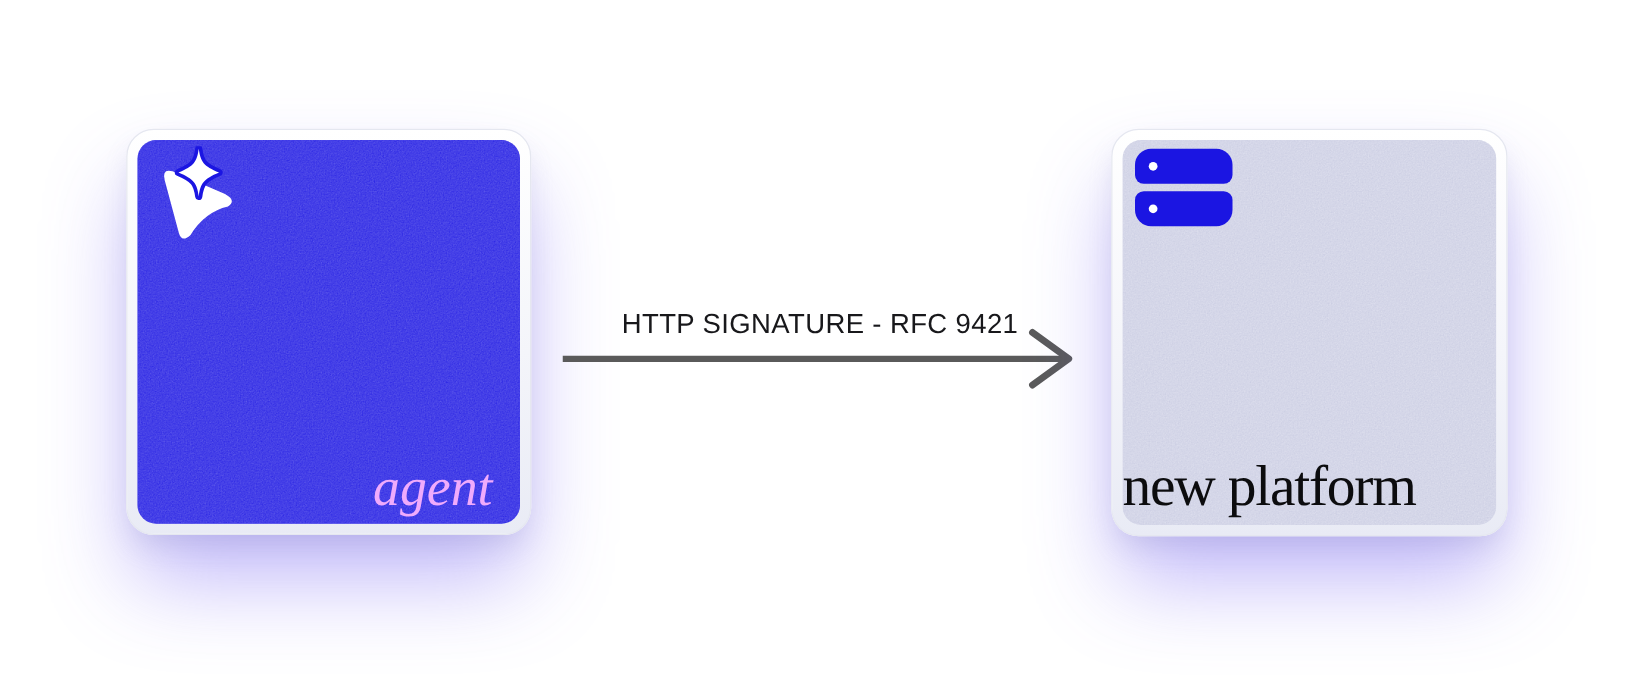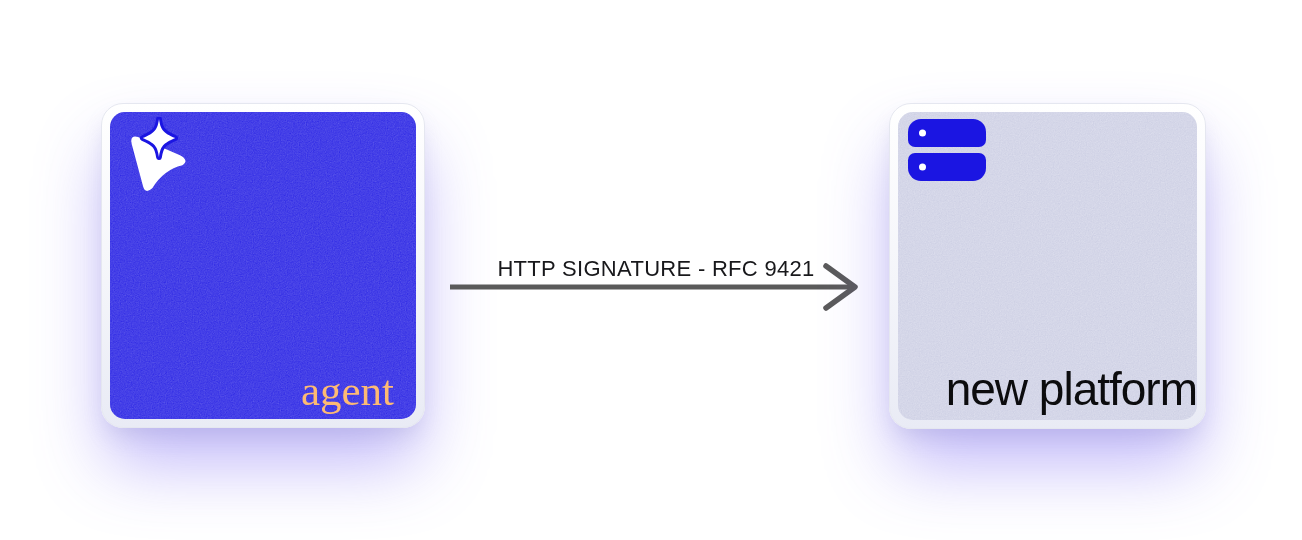--- a/index.html
+++ b/index.html
@@ -18,38 +18,38 @@
   .card-inner{position:absolute;inset:8px;border-radius:15px;overflow:hidden;}
   .surface-blue{background:#1b15e2;}
   .surface-light{background:#e5e6f2;}
 
   .noise-layer{position:absolute;inset:0;width:100%;height:100%;pointer-events:none;}
 
   .agent-icon{position:absolute;left:6px;top:5px;}
 
   .agent-label{position:absolute;right:22px;bottom:5px;
                font-family:"Liberation Serif","DejaVu Serif",serif;
-               font-size:43px;line-height:1.1;color:#fdba74;}
+               font-size:43px;line-height:1.1;color:#f0abfc;font-style:italic;}
 
   .server-icon{position:absolute;left:10px;top:7px;width:78px;}
   .server-bar{position:relative;height:28px;background:#1b15e2;border-radius:13px 13px 7px 7px;}
   .server-bar.bottom{margin-top:6px;border-radius:7px 7px 13px 13px;}
   .server-dot{position:absolute;left:11px;top:50%;transform:translateY(-50%);
               width:7px;height:7px;border-radius:50%;background:#ffffff;}
 
-  .platform-label{position:absolute;left:0;right:0;bottom:7px;text-align:right;
-                  font-family:Liberation Sans, sans-serif;
+  .platform-label{position:absolute;left:0;right:0;bottom:7px;text-align:left;
+                  font-family:Liberation Serif, serif;
                   font-size:46px;letter-spacing:-1px;color:#0c0c0e;line-height:1.05;}
 
   
   .flow{position:absolute;left:450px;top:242px;width:412px;height:100px;}
   .flow-label{position:absolute;left:0;right:0;text-align:center;
               font-size:22px;font-weight:500;color:#18181b;letter-spacing:0.3px;
               white-space:nowrap;}
-  .flow-label.top{top:14px;text-align:center;}
+  .flow-label.top{top:4px;text-align:center;}
   .flow-label.bottom{top:64px;}
   .flow-arrow{position:absolute;left:0;top:17px;}
 </style>
 </head>
 <body>
 
 <div class="canvas">
 
   <div class="card card-left">
     <div class="card-inner surface-blue">

